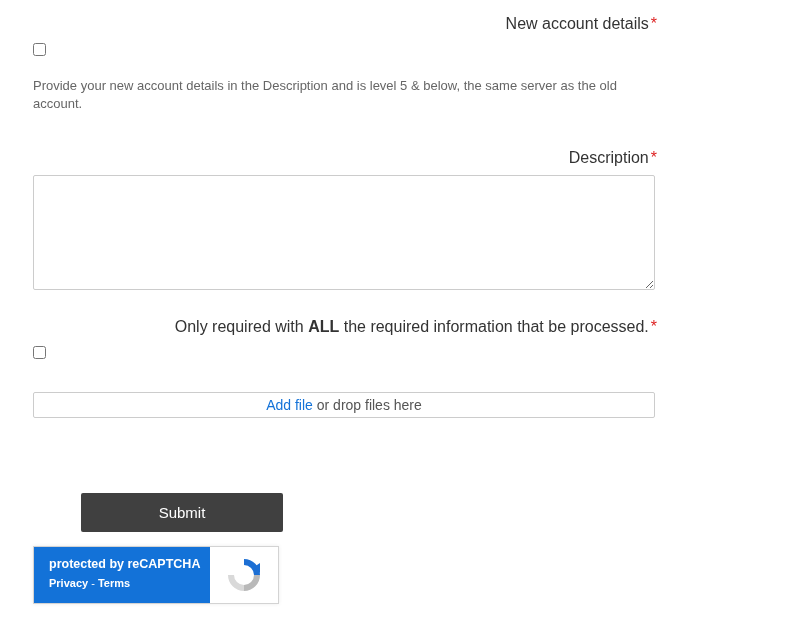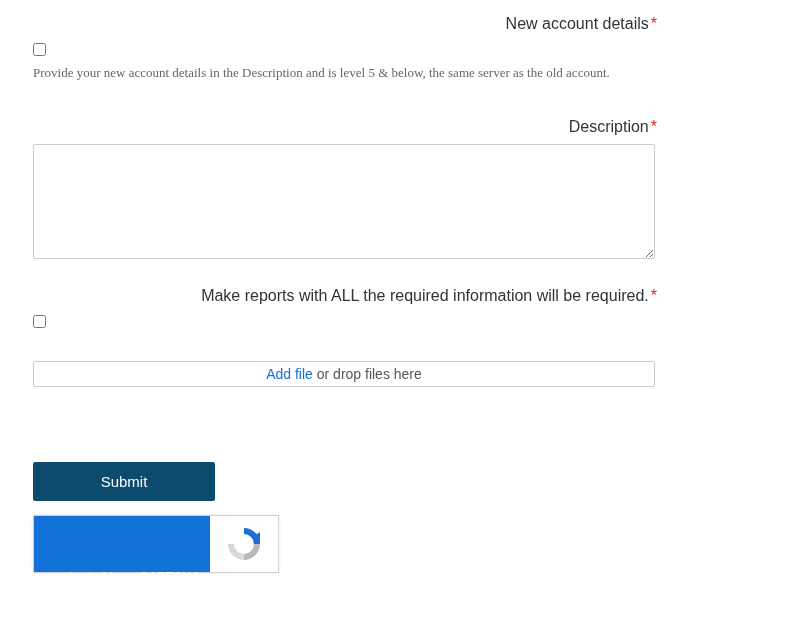--- a/index.html
+++ b/index.html
@@ -29,22 +29,21 @@
       color: #d22;
       margin-left: 2px;
     }
     .checkbox-input {
       margin: 2px 0 8px 0;
     }
     .helper-text {
       color: #666;
       font-size: 13px;
       line-height: 1.4;
-      margin-top: 0;
-      font-family: Liberation Serif, serif;
+      margin-top: 13px;
     }
     .textarea-input {
       width: 100%;
       max-width: 622px;
       height: 115px;
       border: 1px solid #ccc;
       border-radius: 2px;
       resize: both;
       padding: 8px;
       font-family: inherit;
@@ -57,29 +56,30 @@
       text-align: center;
       max-width: 622px;
       font-size: 14px;
       color: #555;
     }
     .add-file-link {
       color: #1372d8;
       cursor: pointer;
     }
     .submit-button {
-      background: #0c4a6e;
+      background: #404040;
       color: #fff;
       border: none;
       padding: 11px 0;
-      width: 182px;
+      width: 202px;
       font-size: 15px;
       cursor: pointer;
       border-radius: 2px;
       margin-top: 55px;
+      margin-left: 48px;
     }
     .recaptcha-box {
       margin-top: 14px;
       width: 246px;
       height: 58px;
       border: 1px solid #d3d3d3;
       background: #f9f9f9;
       display: flex;
       box-shadow: 0 0 4px rgba(0,0,0,0.08);
     }
@@ -87,38 +87,37 @@
       background: #1372d8;
       color: #fff;
       width: 176px;
       padding: 10px 0 0 15px;
       font-size: 12px;
     }
     .recaptcha-title {
       font-weight: 600;
       font-size: 12.5px;
       margin-bottom: 6px;
-      margin-top: 44px;
     }
     .recaptcha-links {
       font-size: 11px;
     }
     .recaptcha-link {
       color: #fff;
       text-decoration: none;
       font-weight: 600;
     }
     .recaptcha-right {
       flex: 1;
       display: flex;
       align-items: center;
       justify-content: center;
       background: #fff;
     }
-    .bold-text { font-weight: 400; }
+    .bold-text { font-weight: 700; }
     .description-group { margin-top: 36px; margin-bottom: 25px; }
     .requirements-group { margin-top: 25px; margin-bottom: 25px; }
   </style>
 </head>
 <body>
 
 <div class="form-container">
 
   <div class="field-group">
     <label class="field-label">
@@ -130,21 +129,21 @@
 
   <div class="field-group description-group">
     <label class="field-label">
       <span>Description</span><span class="required-asterisk">*</span>
     </label>
     <textarea class="textarea-input" style=""></textarea>
   </div>
 
   <div class="field-group requirements-group">
     <label class="field-label">
-      <span>Make reports with </span><span class="bold-text">ALL</span><span> the required information will be required.</span><span class="required-asterisk">*</span>
+      <span>Only required with </span><span class="bold-text">ALL</span><span> the required information that be processed.</span><span class="required-asterisk">*</span>
     </label>
     <input type="checkbox" class="checkbox-input" style="">
   </div>
 
   <div class="field-group">
     <div class="dropzone">
       <span class="add-file-link">Add file</span><span> or drop files here</span>
     </div>
   </div>
 

